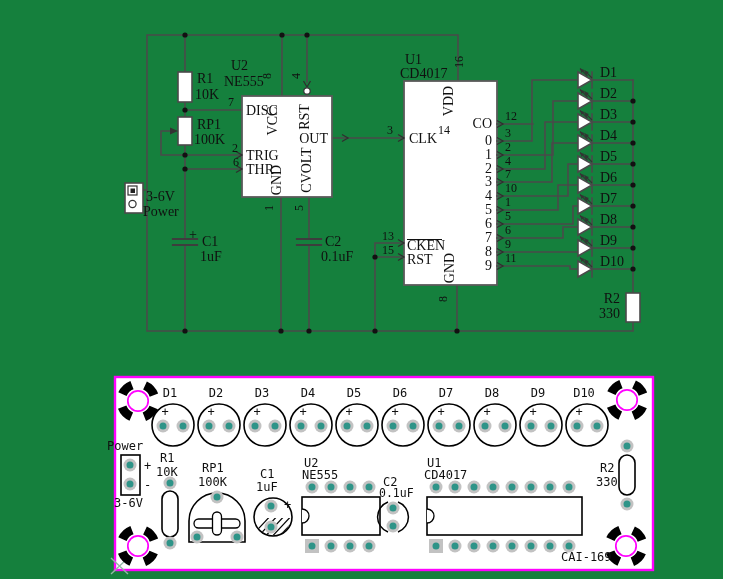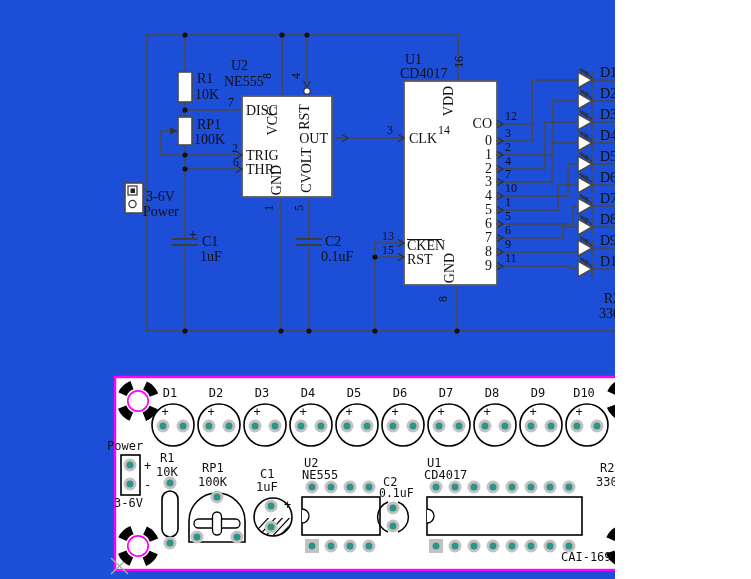--- a/index.html
+++ b/index.html
@@ -1,16 +1,16 @@
 <!DOCTYPE html>
 <html><head>
 <meta charset="utf-8">
 <style>
   html,body{margin:0;padding:0;background:#fff}
-  .stage{width:615px;height:579px;background:#1d4ed8;position:relative;overflow:hidden}
+  .stage{width:723px;height:579px;background:#15803d;position:relative;overflow:hidden}
   svg{display:block}
   
   .w{stroke:#4a4a4a;stroke-width:1.6;fill:none;stroke-linecap:square}
   .w2{stroke:#3d3d3d;stroke-width:2.2;fill:none;stroke-linecap:square}
   .ch{stroke:#2f2f2f;stroke-width:1.3;fill:none}
   .bx{stroke:#5a5a5a;stroke-width:1.8;fill:#fff}
   .cmp{stroke:#4a4a4a;stroke-width:1.6;fill:#fff}
   .thin{stroke:#333;stroke-width:1.1}
   
   .pb{stroke:#000;stroke-width:1.6;fill:#fff}

